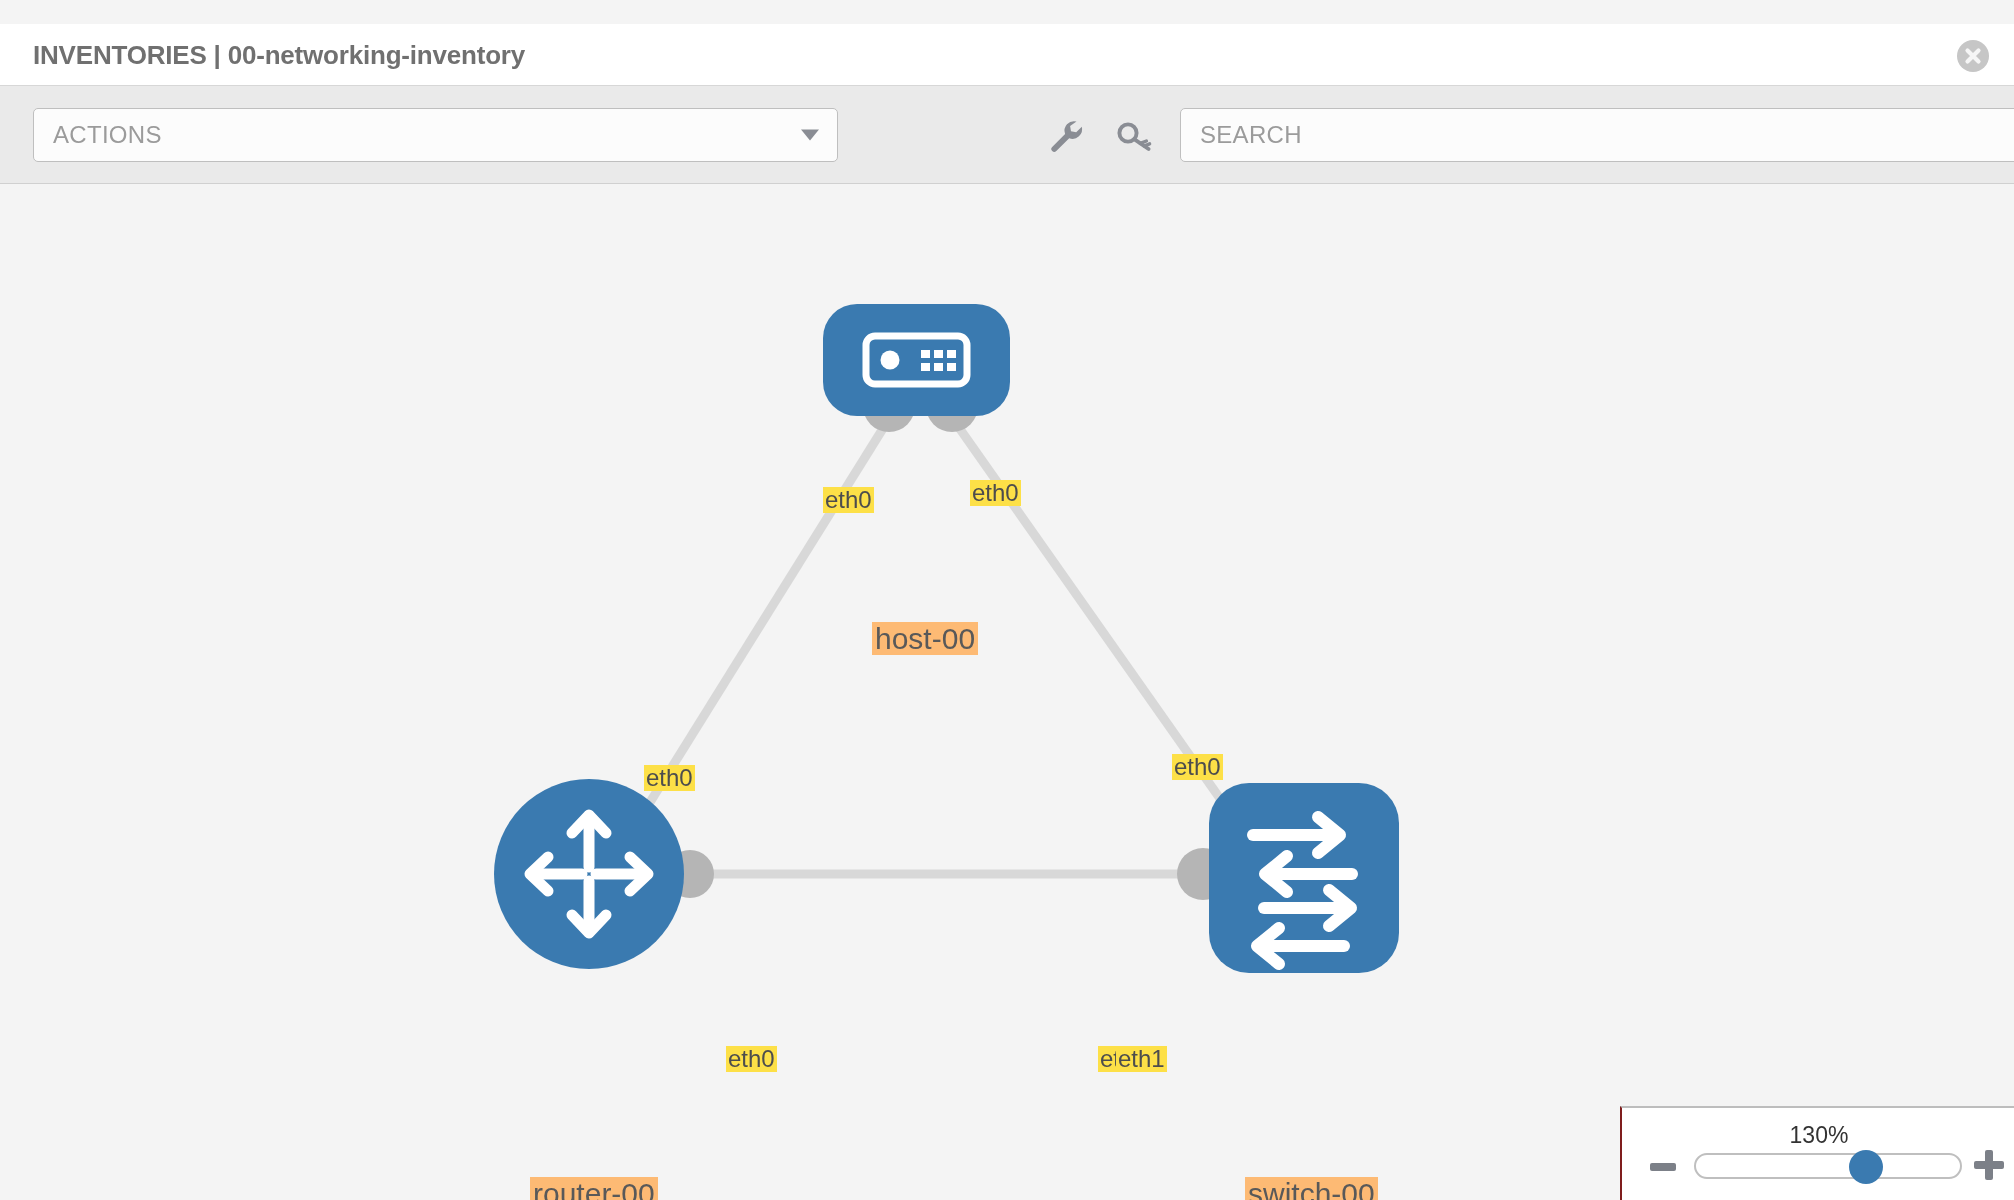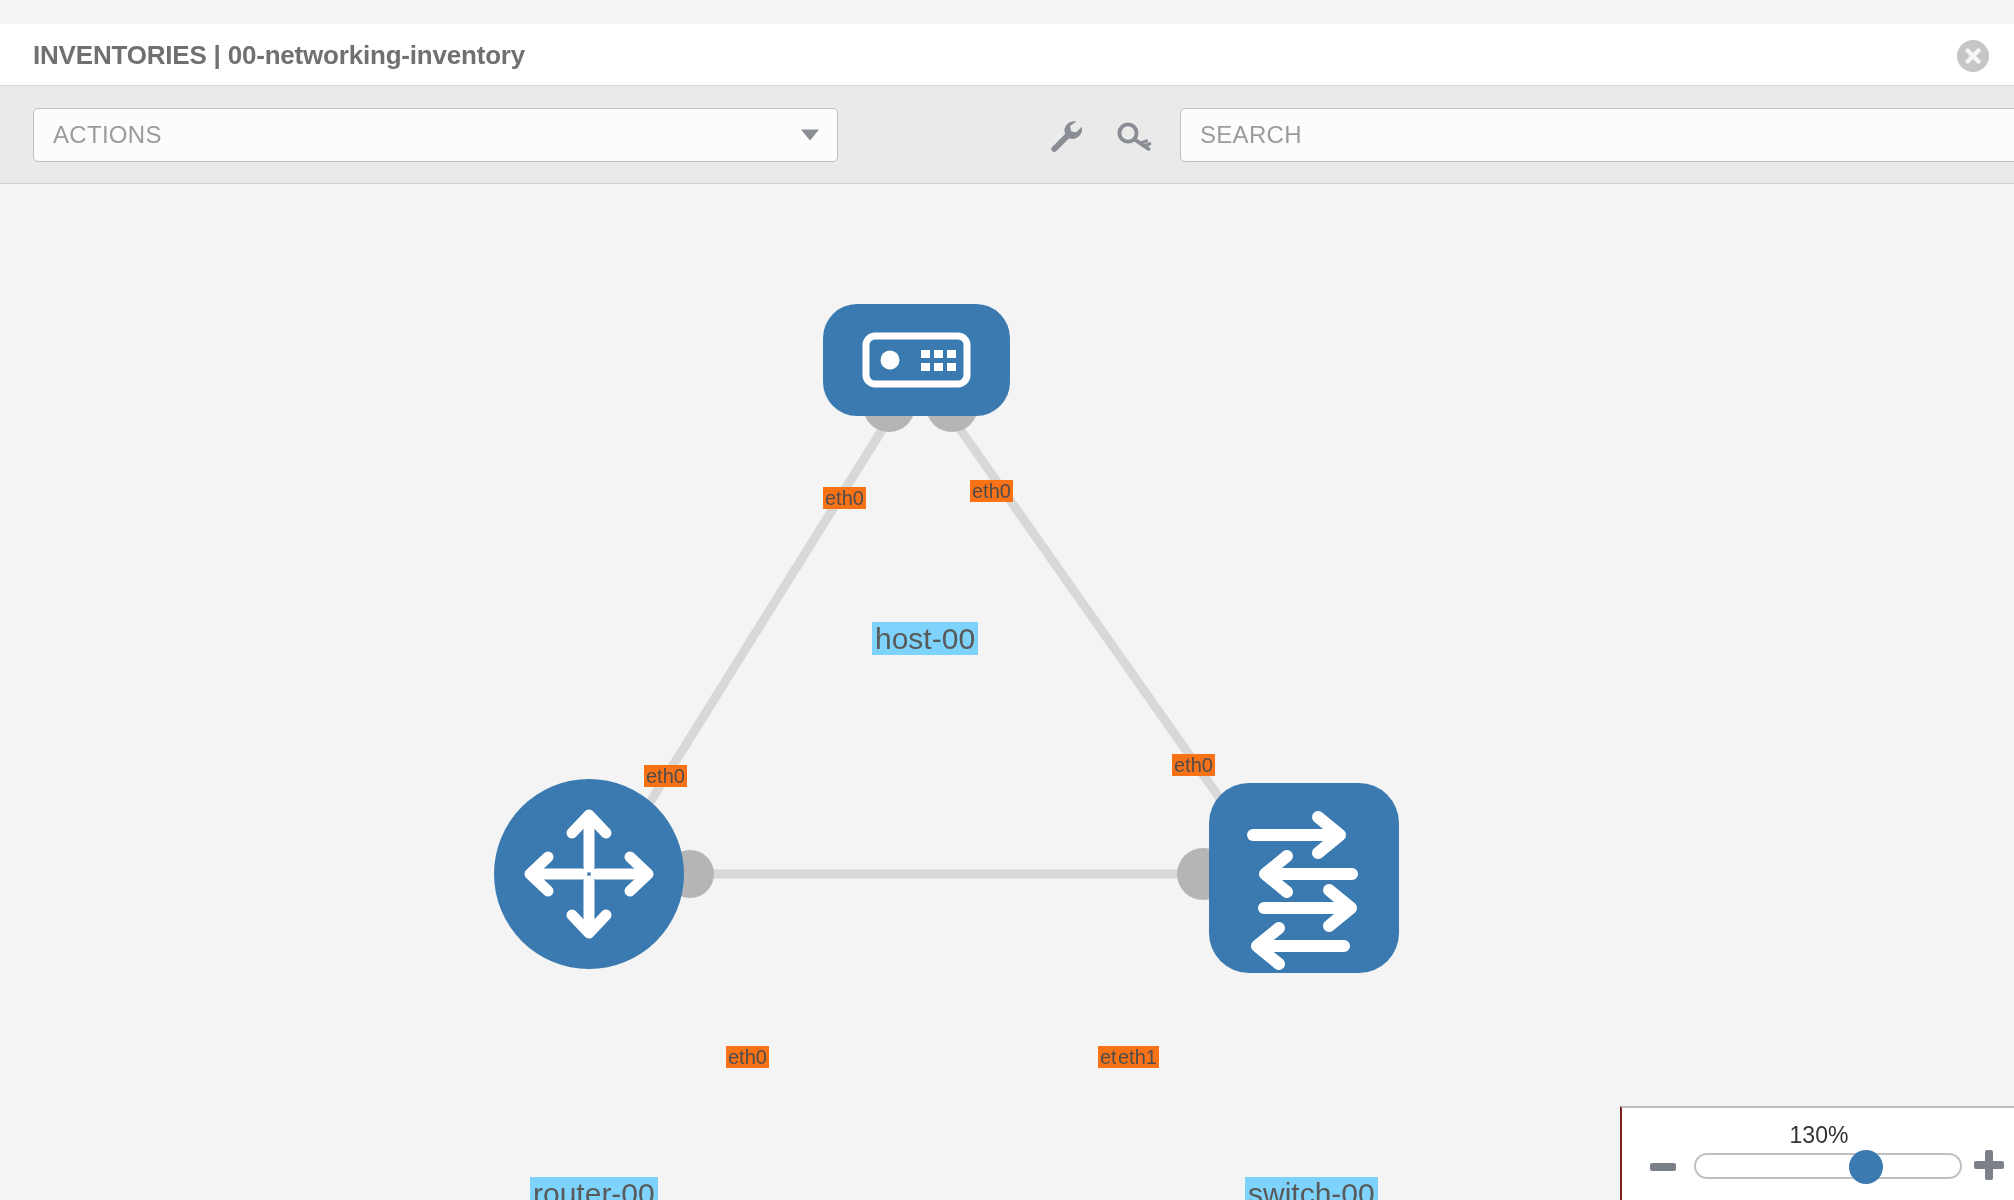--- a/index.html
+++ b/index.html
@@ -82,32 +82,32 @@
   #canvas {
     position: absolute; left: 0; top: 160px;
     width: 2014px; height: 1040px;
     background: #f4f4f4;
     overflow: hidden;
   }
   #topology-svg { position: absolute; left: 0; top: 0; }
 
   .edge-label {
     position: absolute;
-    font-size: 20px;
+    font-size: 24px;
     color: #4d4d4d;
-    background: #f97316;
+    background: #fde047;
     padding: 0 2px;
     white-space: nowrap;
     line-height: 1.1;
   }
   .node-label {
     position: absolute;
     font-size: 30px;
     color: #595959;
-    background: #7dd3fc;
+    background: #fdba74;
     padding: 0 3px;
     white-space: nowrap;
     line-height: 1.1;
   }
 
   
   #zoom-panel {
     position: absolute; left: 1620px; top: 1082px;
     width: 394px; height: 118px;
     background: #ffffff;

